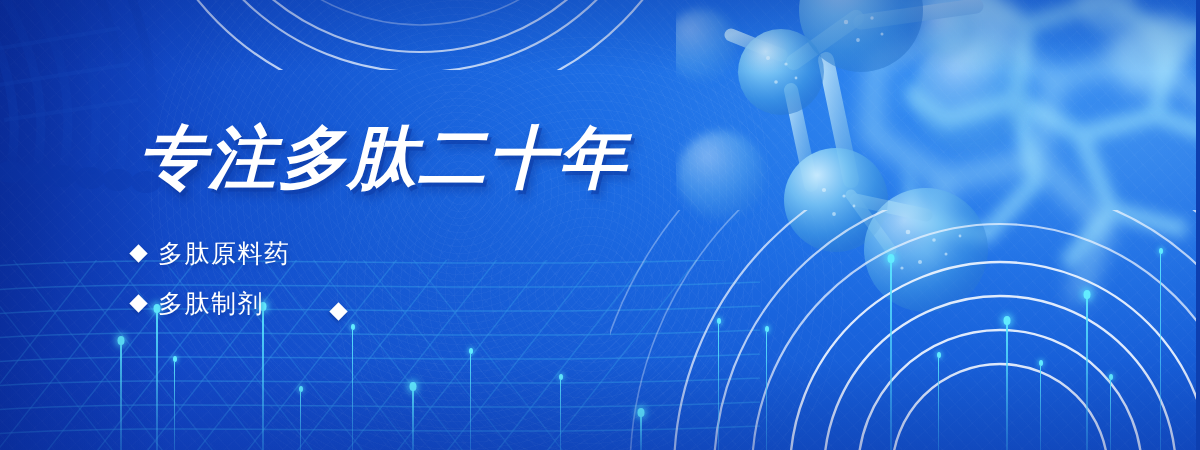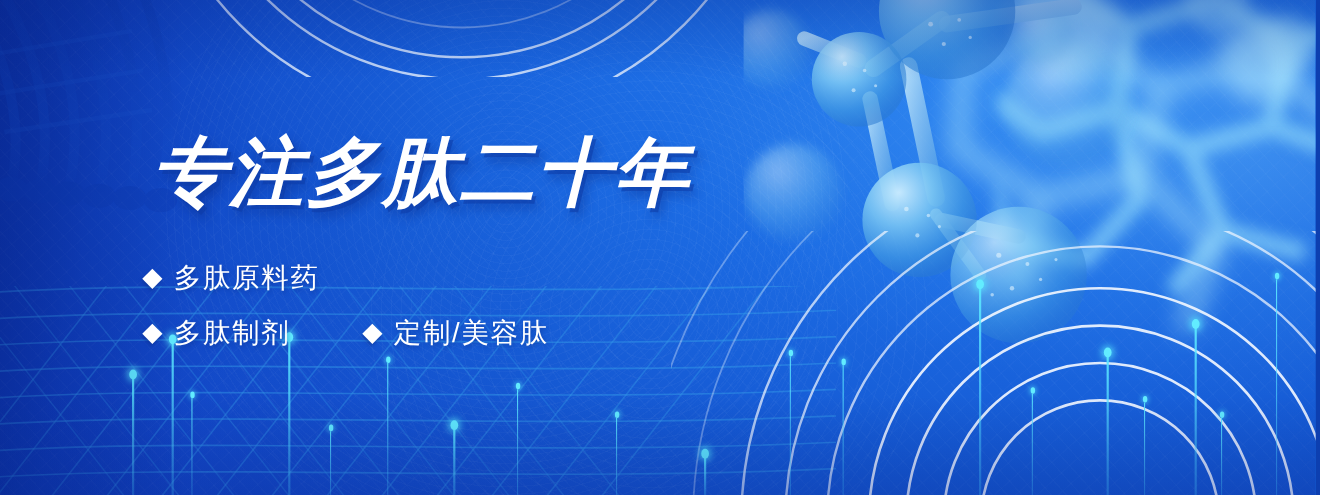--- a/index.html
+++ b/index.html
@@ -407,20 +407,19 @@
         </div>
       </div>
 
       <div class="feat-row">
         <div class="feat c1">
           <span class="dia"></span>
           <span class="txt">多肽制剂</span>
         </div>
         <div class="feat">
           <span class="dia"></span>
-          <span class="txt">定制/美容肽</span>
         </div>
       </div>
 
     </div>
   </div>
 
 </div>
 
 </body></html>

